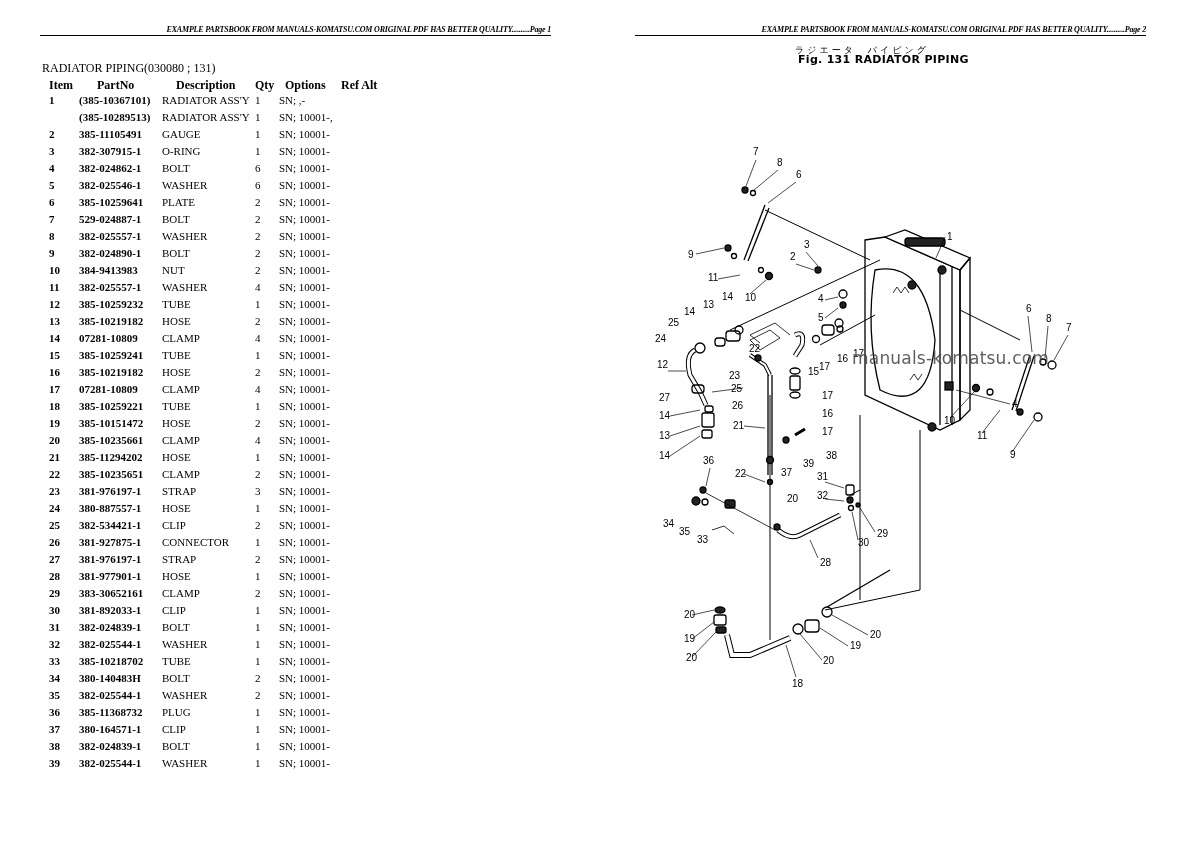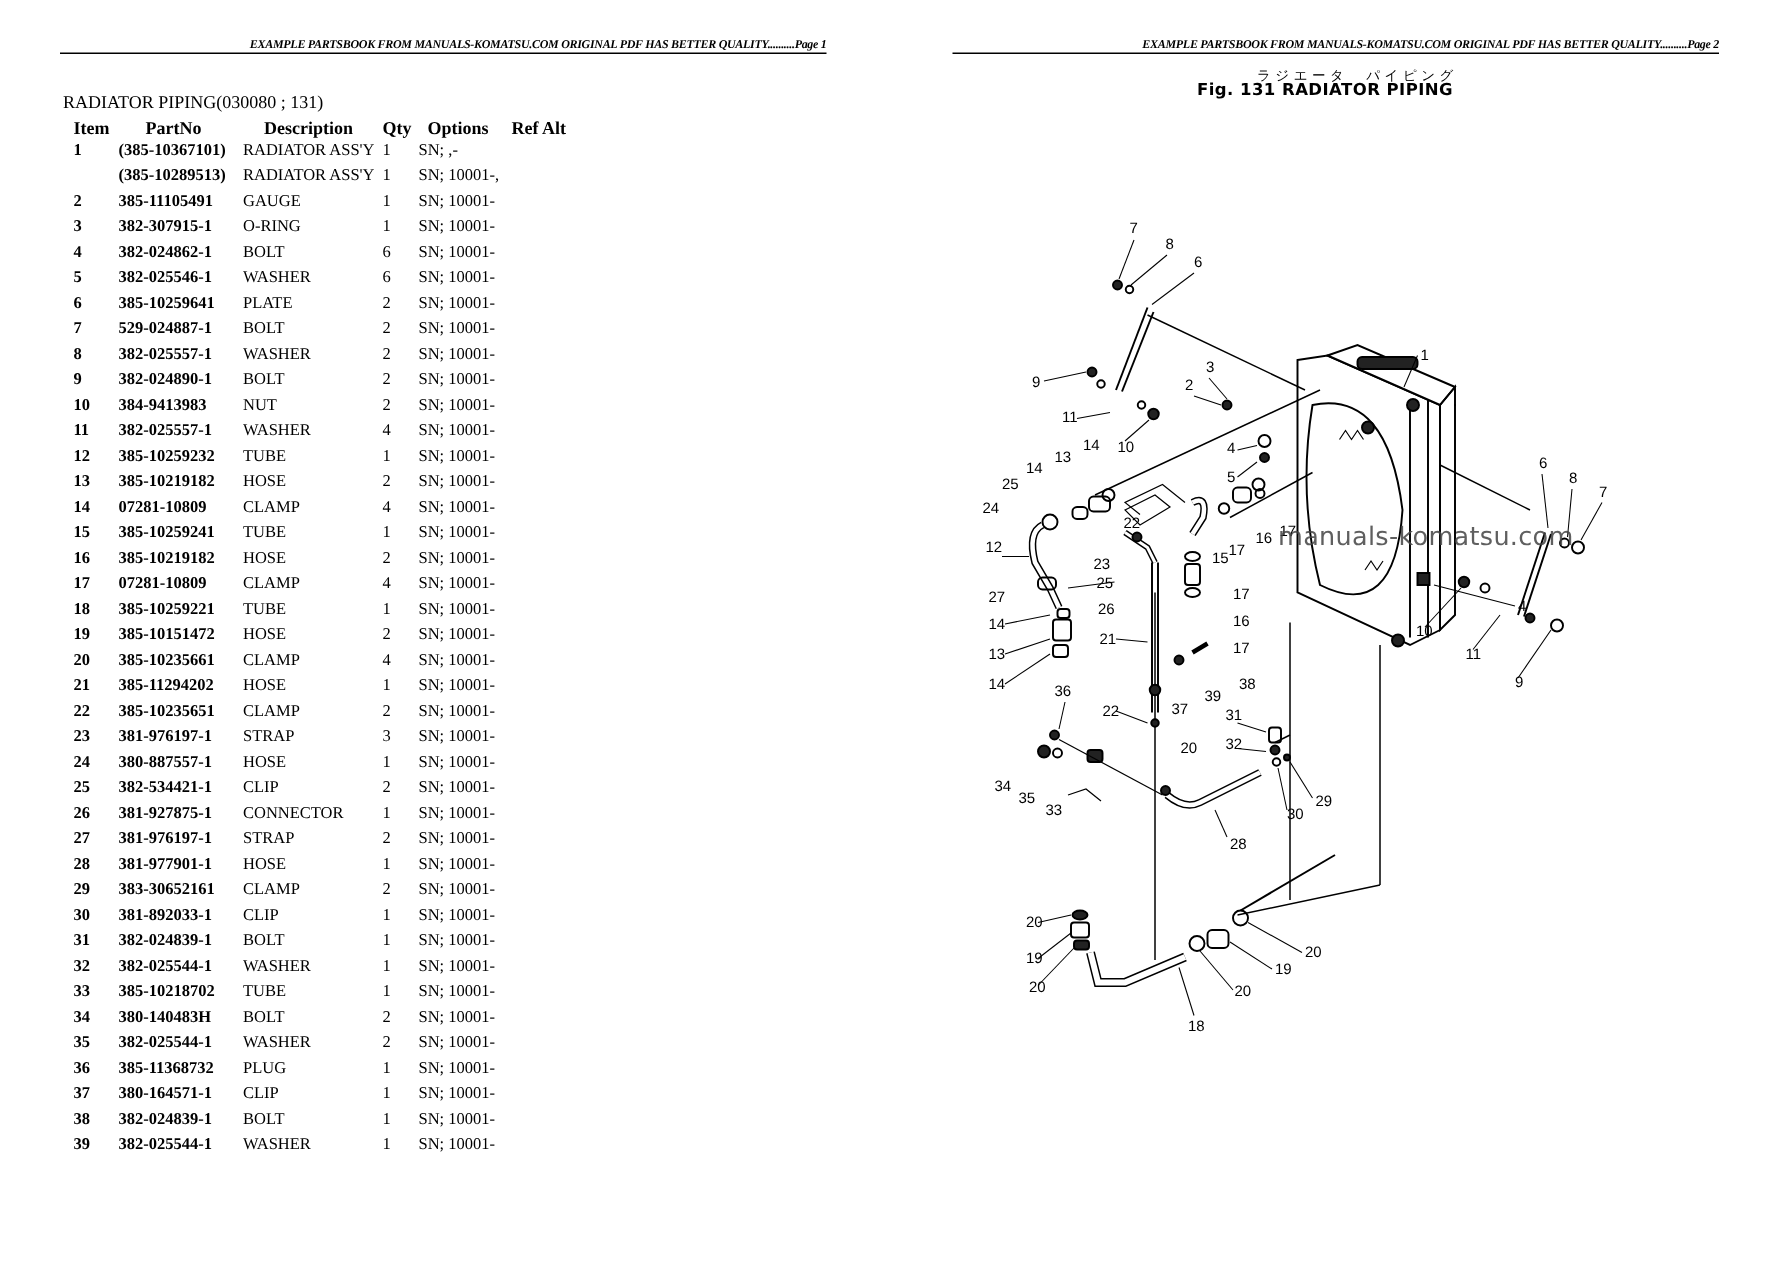--- a/index.html
+++ b/index.html
@@ -13,21 +13,21 @@
   .thead { position:absolute; top:78px; left:0; height:14px; font-family:"Liberation Serif", serif; font-size:12px; font-weight:bold; }
   .thead span { position:absolute; white-space:nowrap; }
   .rows { position:absolute; top:94px; left:0; }
   .row { position:absolute; left:0; height:16px; font-family:"Liberation Serif", serif; font-size:11px; white-space:nowrap; }
   .row span { position:absolute; white-space:nowrap; }
   .c-item { left:49px; font-weight:bold; }
   .c-part { left:79px; font-weight:bold;text-align:right; }
   .c-desc { left:162px; }
   .c-qty { left:255px; }
   .c-opt { left:279px; }
-  .fig-jp { position:absolute; left:795px; top:44px; font-family:"DejaVu Sans", sans-serif; font-size:9px; letter-spacing:3px;margin-left:43px; }
+  .fig-jp { position:absolute; left:795px; top:44px; font-family:"DejaVu Sans", sans-serif; font-size:9px; letter-spacing:3px; }
   .fig-title { position:absolute; left:762px; top:53px; font-family:"DejaVu Sans", sans-serif; font-size:11px; font-weight:bold; letter-spacing:0.3px;margin-left:36px; }
   .diagram { position:absolute; left:640px; top:130px; width:440px; height:570px; }
   .diagram svg { width:100%; height:100%; }
   .callout { font-family:"Liberation Sans", sans-serif; font-size:10px; fill:#000; }
   .wm { position:absolute; left:852px; top:348px; font-family:"DejaVu Sans", sans-serif; font-size:17px; color:#444; letter-spacing:0.2px; opacity:0.85; }
 </style>
 </head>
 <body>
 
 <div class="page left">

